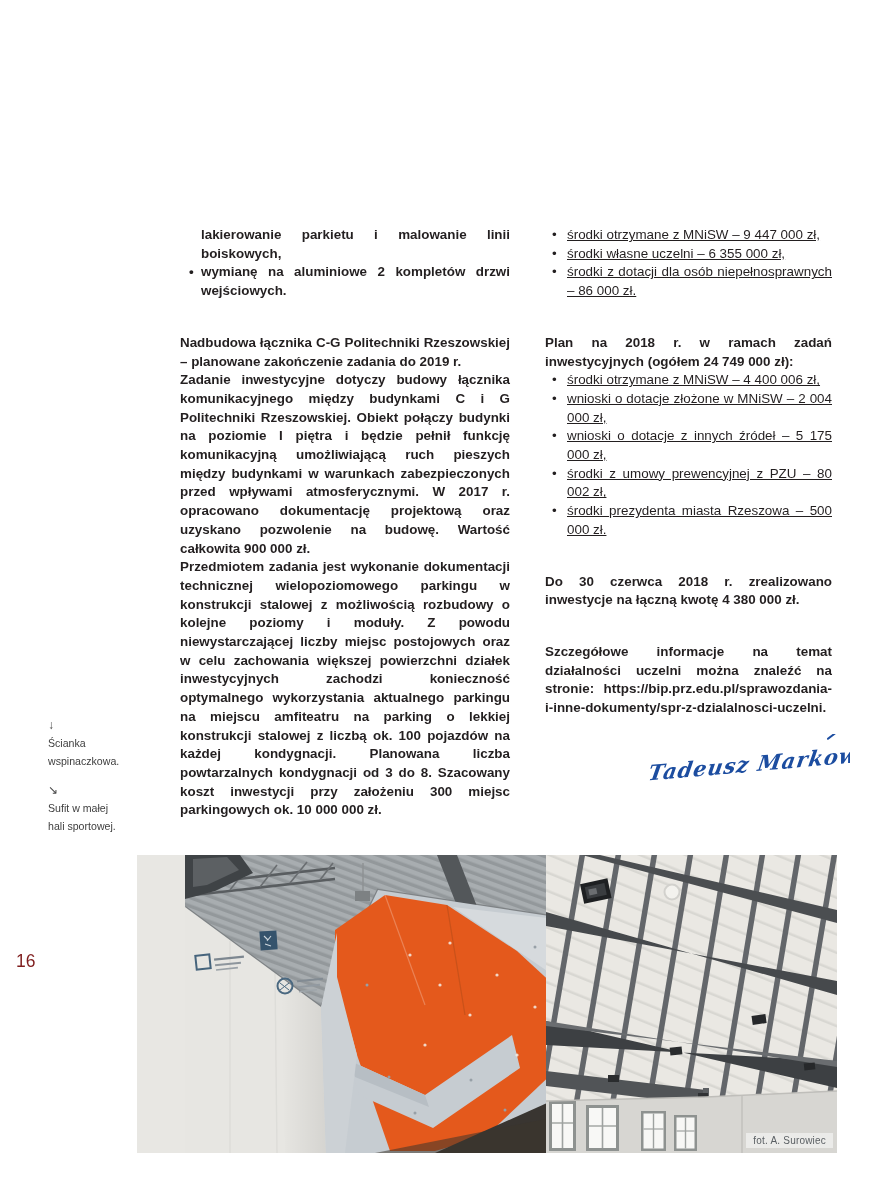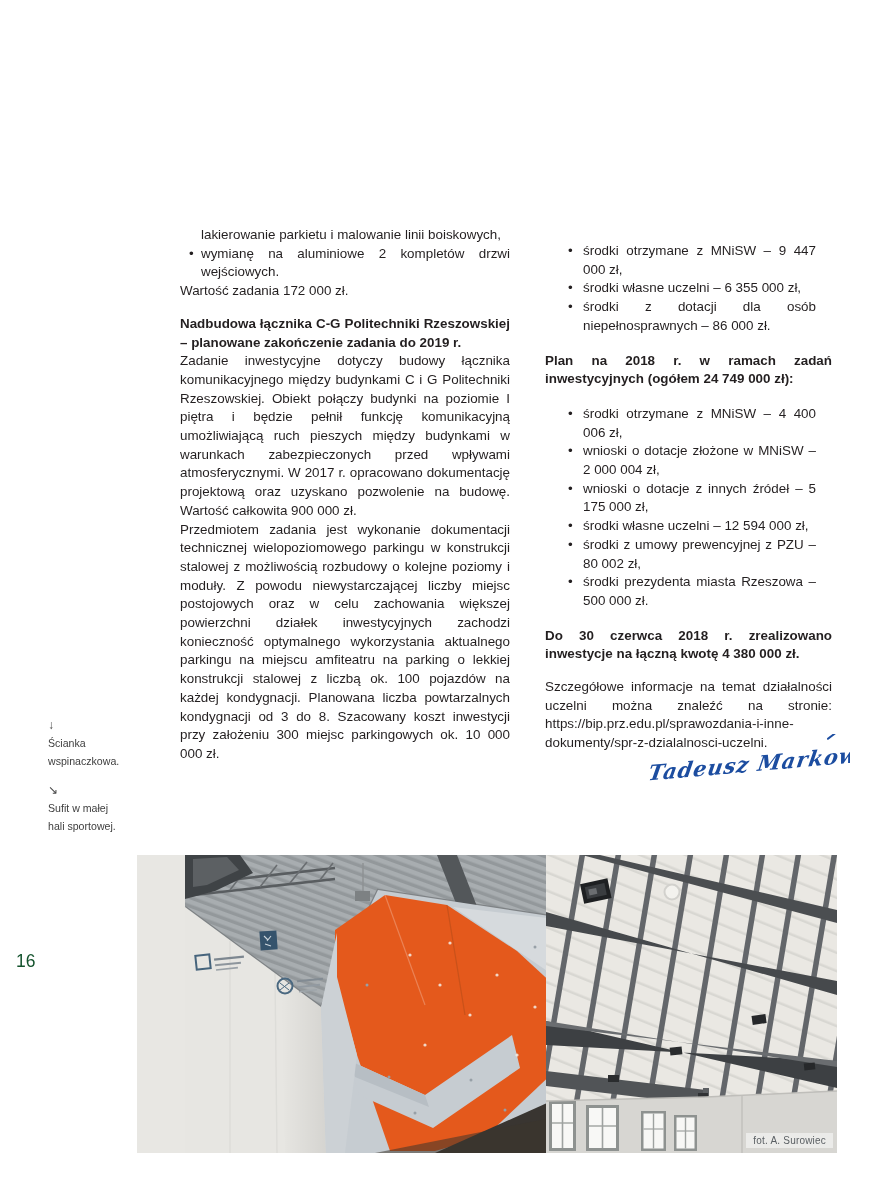--- a/index.html
+++ b/index.html
@@ -4,38 +4,38 @@
 <style>
   html,body{margin:0;padding:0;}
   body{
     width:884px;height:1200px;position:relative;background:#ffffff;
     font-family:"Liberation Sans", sans-serif;color:#231f20;
     -webkit-font-smoothing:antialiased;overflow:hidden;
   }
   .col{position:absolute;top:226px;font-size:13.4px;line-height:18.7px;text-align:justify;}
   .col-left{left:180px;width:330px;}
   .col-right{left:545px;width:287px;}
-  .para{margin:0;}
-  .mt{margin-top:14px;}
+  .para{margin:0;font-weight:bold;}
+  .mt{margin-top:33px;}
   .bold{font-weight:bold;}
   
   .cont-item{padding-left:21px;}
   .bullet-item{position:relative;padding-left:21px;}
   .bullet-item::before{content:"\2022";position:absolute;left:9px;}
   
-  ul.bullets{list-style:none;margin:16px;padding:0;}
+  ul.bullets{list-style:none;margin:0;padding:0;text-decoration:underline;}
   ul.bullets li{position:relative;padding-left:22px;}
   ul.bullets li::before{content:"\2022";position:absolute;left:7px;}
   
   .margin-notes{position:absolute;left:48px;top:716px;width:118px;
     font-size:10.6px;line-height:18px;color:#3e3e3e;text-align:left;}
   .margin-note{margin:0 0 11px 0;}
   .margin-note .arrow{display:block;font-size:12px;color:#4a4a4a;}
   
-  .page-number{position:absolute;left:16px;top:951px;font-size:17.5px;color:#14532d;}
+  .page-number{position:absolute;left:16px;top:951px;font-size:17.5px;color:#7f1d1d;}
   
   .photo{position:absolute;top:855px;height:298px;overflow:hidden;background:#e8e7e3;}
   .photo-left{left:137px;width:448px;padding-left:48px;}
   .photo-right{left:546px;width:291px;}
   .photo svg{display:block;}
   .photo-caption{position:absolute;right:4px;bottom:5px;font-size:10px;
     padding:2px 7px;letter-spacing:.2px;}
   .caption-dark{background:rgba(78,74,68,.55);color:#e4e1db;}
   .caption-light{background:rgba(255,255,255,.5);color:#5b6064;}
   
@@ -55,41 +55,39 @@
     <span>Sufit w małej</span><br>
     <span>hali sportowej.</span>
   </p>
 </div>
 
 <div class="page-number">16</div>
 
 <div class="col col-left">
   <p class="para cont-item">lakierowanie parkietu i malowanie linii boiskowych,</p>
   <p class="para bullet-item">wymianę na aluminiowe 2 kompletów drzwi wejściowych.</p>
-  <p class="para">Wartość zadania 172 000 zł.</p>
 
   <p class="para bold mt">Nadbudowa łącznika C-G Politechniki Rzeszowskiej – planowane zakończenie zadania do 2019 r.</p>
   <p class="para">Zadanie inwestycyjne dotyczy budowy łącznika komunikacyjnego między budynkami C i G Politechniki Rzeszowskiej. Obiekt połączy budynki na poziomie I piętra i będzie pełnił funkcję komunikacyjną umożliwiającą ruch pieszych między budynkami w warunkach zabezpieczonych przed wpływami atmosferycznymi. W 2017 r. opracowano dokumentację projektową oraz uzyskano pozwolenie na budowę. Wartość całkowita 900 000 zł.</p>
 
   <p class="para">Przedmiotem zadania jest wykonanie dokumentacji technicznej wielopoziomowego parkingu w konstrukcji stalowej z możliwością rozbudowy o kolejne poziomy i moduły. Z powodu niewystarczającej liczby miejsc postojowych oraz w celu zachowania większej powierzchni działek inwestycyjnych zachodzi konieczność optymalnego wykorzystania aktualnego parkingu na miejscu amfiteatru na parking o lekkiej konstrukcji stalowej z liczbą ok. 100 pojazdów na każdej kondygnacji. Planowana liczba powtarzalnych kondygnacji od 3 do 8. Szacowany koszt inwestycji przy założeniu 300 miejsc parkingowych ok. 10 000 000 zł.</p>
 </div>
 
 <div class="col col-right">
   <ul class="bullets">
     <li>środki otrzymane z MNiSW – 9 447 000 zł,</li>
     <li>środki własne uczelni – 6 355 000 zł,</li>
     <li>środki z dotacji dla osób niepełnosprawnych – 86 000 zł.</li>
   </ul>
 
   <p class="para bold mt">Plan na 2018 r. w ramach zadań inwestycyjnych (ogółem 24 749 000 zł):</p>
   <ul class="bullets">
     <li>środki otrzymane z MNiSW – 4 400 006 zł,</li>
-    <li>wnioski o dotacje złożone w MNiSW – 2 000 004 zł,</li>
+    <li>wnioski o dotacje złożone w MNiSW – 2 004 000 zł,</li>
     <li>wnioski o dotacje z innych źródeł – 5 175 000 zł,</li>
-    <li>środki własne uczelni – 12 594 000 zł,</li>
     <li>środki z umowy prewencyjnej z PZU – 80 002 zł,</li>
     <li>środki prezydenta miasta Rzeszowa – 500 000 zł.</li>
   </ul>
 
   <p class="para bold mt">Do 30 czerwca 2018 r. zrealizowano inwestycje na łączną kwotę 4 380 000 zł.</p>
   <p class="para mt">Szczegółowe informacje na temat działalności uczelni można znaleźć na stronie: https://bip.prz.edu.pl/sprawozdania-i-inne-dokumenty/spr-z-dzialalnosci-uczelni.</p>
 </div>
 
 <div class="signature">
   <svg width="210" height="58" viewBox="0 0 210 58">

